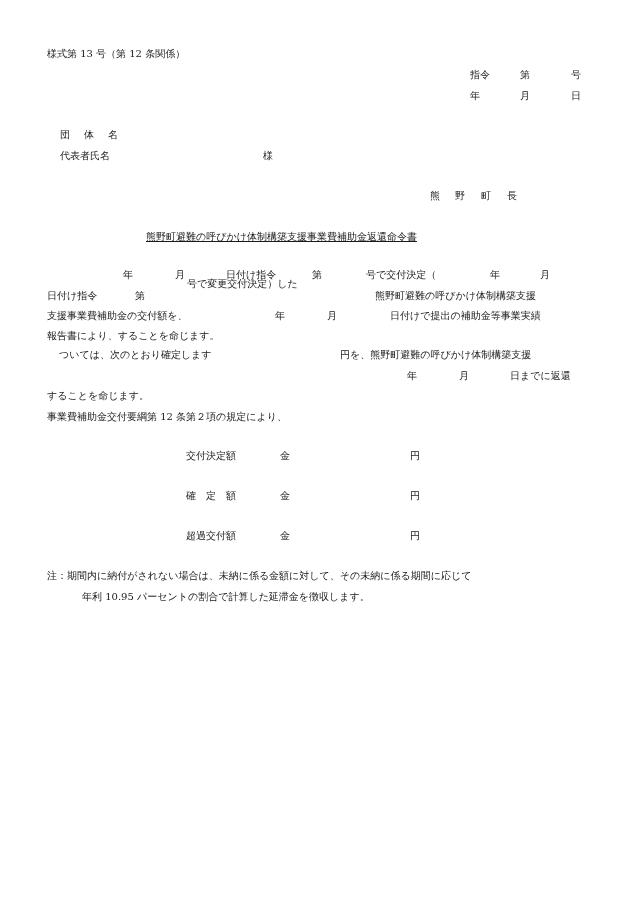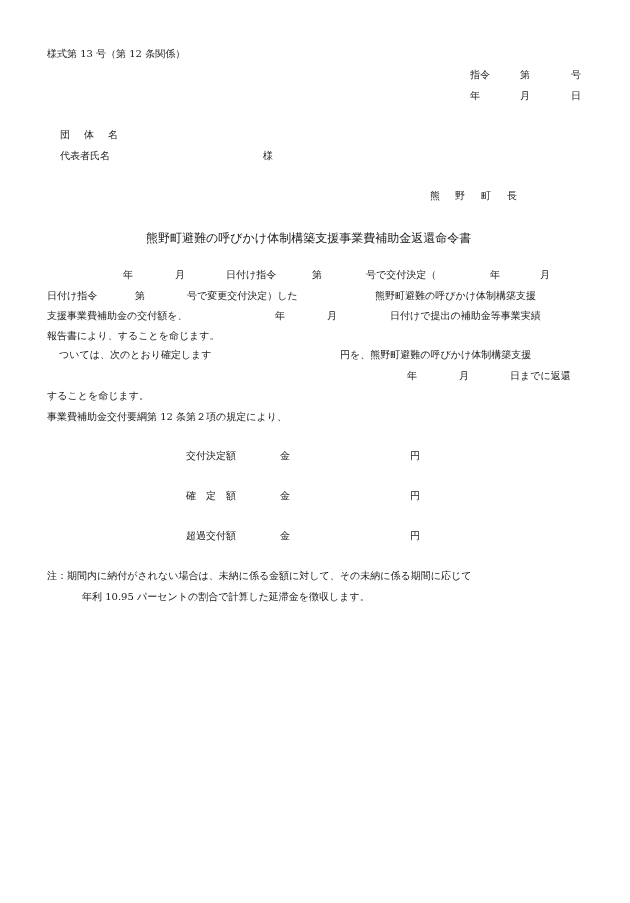--- a/index.html
+++ b/index.html
@@ -12,21 +12,21 @@
       height: 903px;
       position: relative;
       overflow: hidden;
       font-family: "DejaVu Serif", "Liberation Serif", serif;
       color: #1a1a1a;
       font-size: 12px;
       line-height: 1;
     }
     .abs { position: absolute; white-space: nowrap; }
     .t { font-size: 10px; letter-spacing: 0; }
-    .title { font-size: 12px; }
+    .title { font-size: 10px; text-decoration: underline; }
   </style>
 </head>
 <body>
 
 <div>
 
   <div class="abs t" style="left:47px; top:49px;">様式第 13 号（第 12 条関係）</div>
 
   <div>
     <span class="abs t" style="left:470px; top:70px;">指令</span>
@@ -62,21 +62,21 @@
     <span class="abs t" style="left:123px; top:270px;">年</span>
     <span class="abs t" style="left:175px; top:270px;">月</span>
     <span class="abs t" style="left:226px; top:270px;">日付け指令</span>
     <span class="abs t" style="left:312px; top:270px;">第</span>
     <span class="abs t" style="left:366px; top:270px;">号で交付決定（</span>
     <span class="abs t" style="left:490px; top:270px;">年</span>
     <span class="abs t" style="left:540px; top:270px;">月</span>
 
     <span class="abs t" style="left:47px; top:291px;">日付け指令</span>
     <span class="abs t" style="left:135px; top:291px;">第</span>
-    <span class="abs t" style="left:187px; top:291px;">号で変更交付決定）した</span>
+    <span class="abs t" style="left:187px; top:279px;">号で変更交付決定）した</span>
     <span class="abs t" style="left:375px; top:291px;">熊野町避難の呼びかけ体制構築支援</span>
 
     <span class="abs t" style="left:47px; top:311px;">支援事業費補助金の交付額を、</span>
     <span class="abs t" style="left:275px; top:311px;">年</span>
     <span class="abs t" style="left:327px; top:311px;">月</span>
     <span class="abs t" style="left:390px; top:311px;">日付けで提出の補助金等事業実績</span>
 
     <span class="abs t" style="left:47px; top:331px;">報告書により、することを命じます。</span>
 
     <span class="abs t" style="left:59px; top:350px;">ついては、次のとおり確定します</span>

